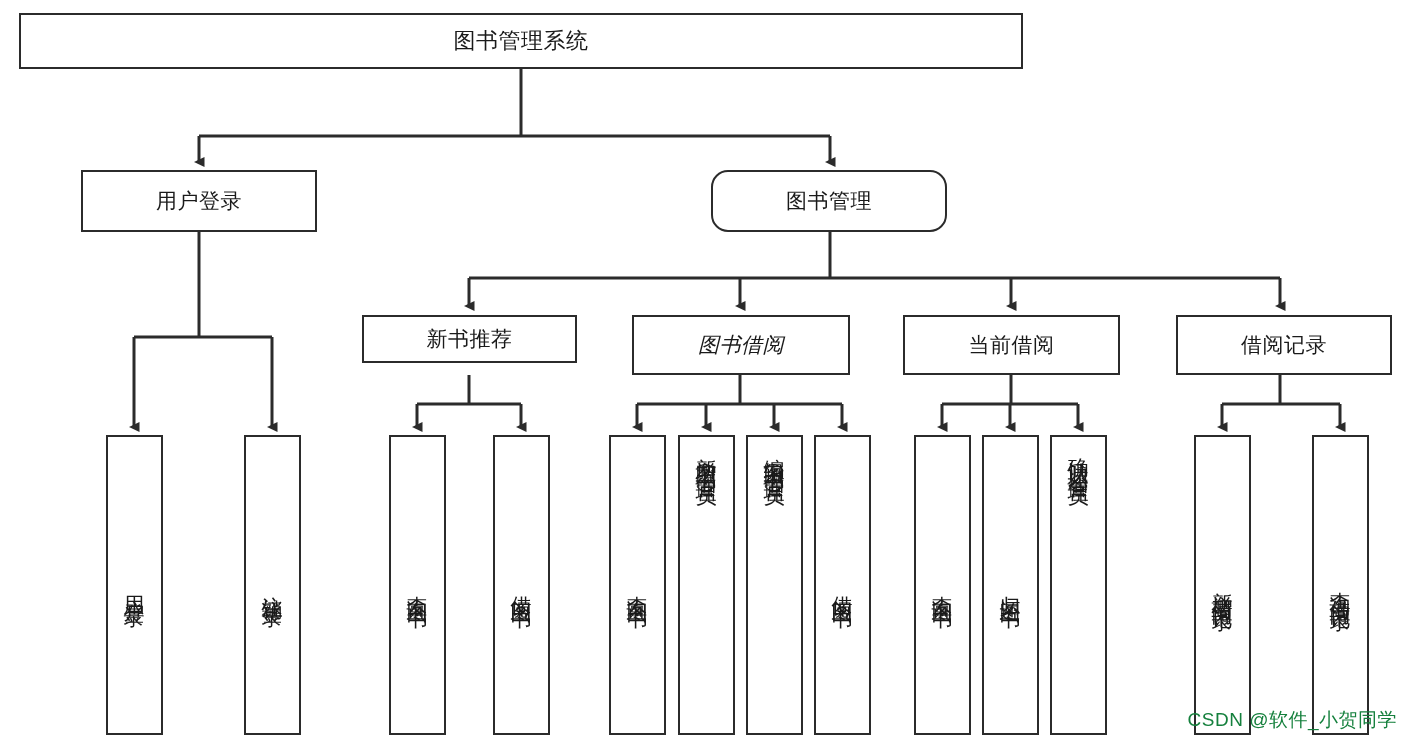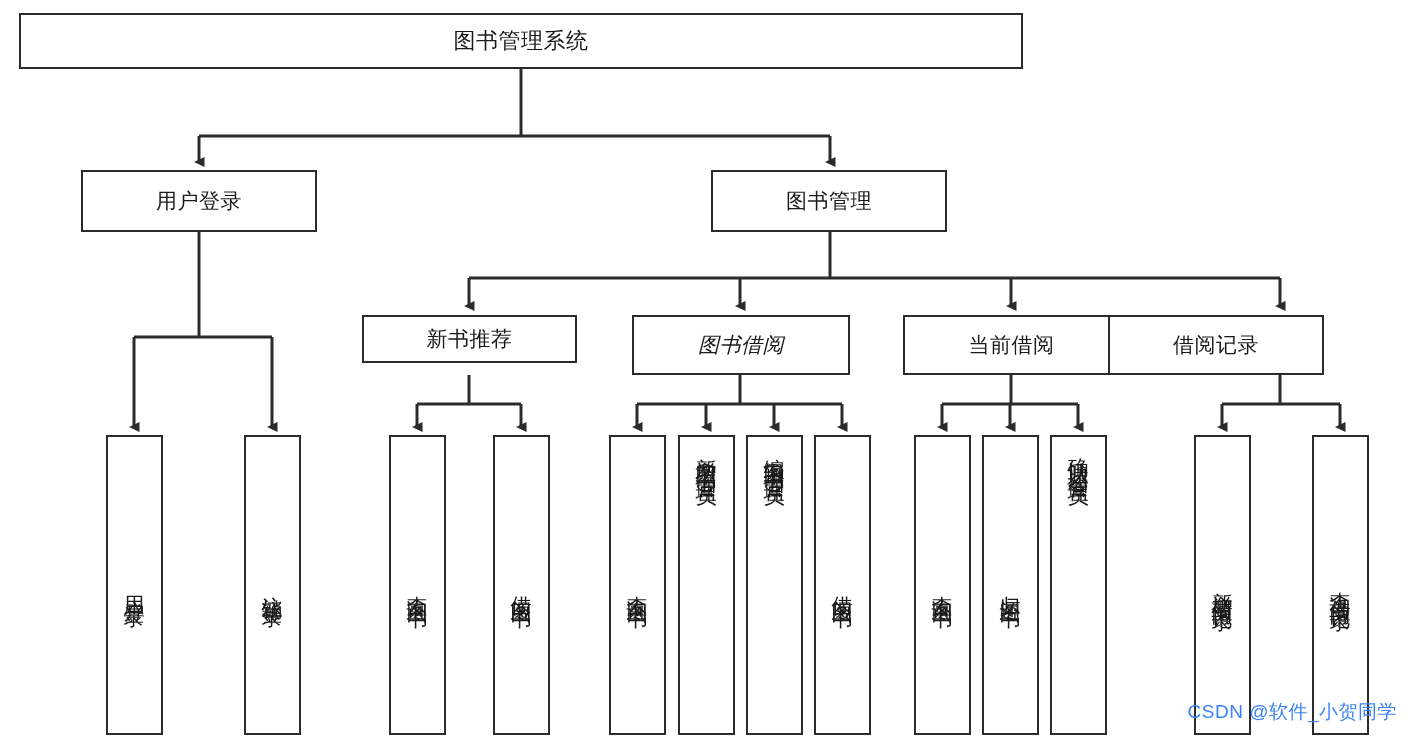--- a/index.html
+++ b/index.html
@@ -63,23 +63,23 @@
     line-height: 1;
     white-space: nowrap;
   }
   
   .node.vert.centered {
     align-items: center;
   }
   .watermark {
     position: absolute;
     right: 8px;
-    bottom: 22px;
+    bottom: 14px;
     font-size: 19px;
-    color: #3b82f6;
+    color: #15803d;
     letter-spacing: 0.5px;
     white-space: nowrap;
     pointer-events: none;
   }
 </style>
 </head>
 <body>
 
 <div id="diagram-root">
 
@@ -134,37 +134,37 @@
   </svg>
 
   <div class="node horiz root" style="left:19px; top:13px; width:1004px; height:56px;">
     <span class="node-label">图书管理系统</span>
   </div>
 
   <div class="node horiz" style="left:81px; top:170px; width:236px; height:62px;">
     <span class="node-label">用户登录</span>
   </div>
 
-  <div class="node horiz" style="left:711px; top:170px; width:236px; height:62px;">
+  <div class="node horiz" style="left:711px; top:170px; width:236px; height:62px;border-radius:17px;">
     <span class="node-label">图书管理</span>
   </div>
 
   <div class="node horiz" style="left:362px; top:315px; width:215px; height:48px;">
     <span class="node-label">新书推荐</span>
   </div>
 
   <div class="node horiz" style="left:632px; top:315px; width:218px; height:60px;font-style:italic;">
     <span class="node-label">图书借阅</span>
   </div>
 
   <div class="node horiz" style="left:903px; top:315px; width:217px; height:60px;">
     <span class="node-label">当前借阅</span>
   </div>
 
-  <div class="node horiz" style="left:1108px; top:315px; width:216px; height:60px;">
+  <div class="node horiz" style="left:1176px; top:315px; width:216px; height:60px;">
     <span class="node-label">借阅记录</span>
   </div>
 
   <div class="node vert centered" style="left:106px; top:435px; width:57px; height:300px;">
     <span class="node-label">用户登录</span>
   </div>
 
   <div class="node vert centered" style="left:244px; top:435px; width:57px; height:300px;">
     <span class="node-label">注销登录</span>
   </div>

